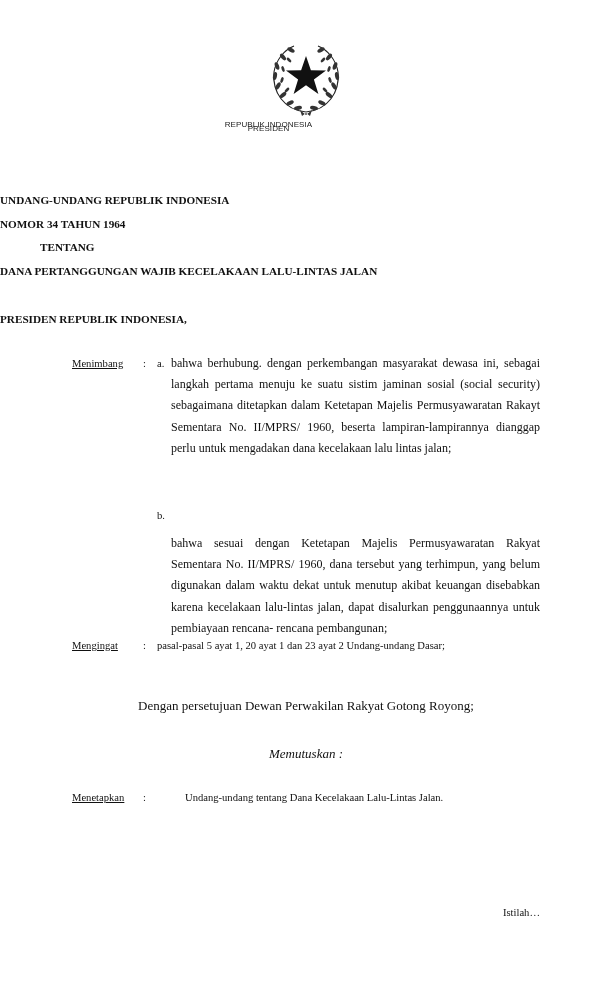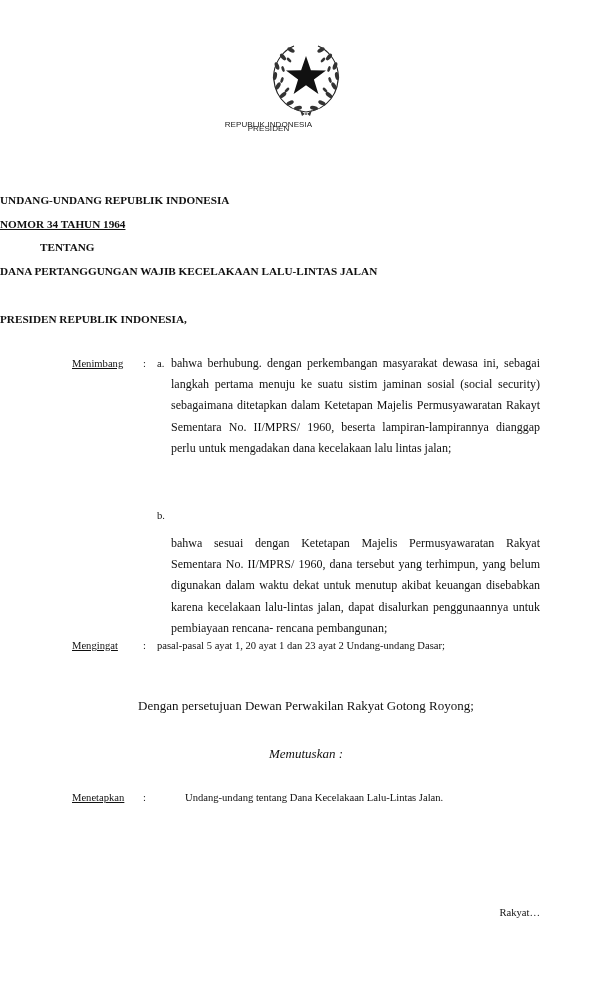--- a/index.html
+++ b/index.html
@@ -60,21 +60,21 @@
     </g>
 
     <polygon fill="#111" points="40,14 44.9,28.3 60,28.5 47.9,37.5 52.4,52 40,43.2 27.6,52 32.1,37.5 20,28.5 35.1,28.3"></polygon>
   </svg>
 </div>
 
 <div class="presiden-caption" style="top:124px;">PRESIDEN</div>
 <div class="presiden-caption" style="top:120px;text-align:center;">REPUBLIK INDONESIA</div>
 
 <div class="title-line" style="top:194px;">UNDANG-UNDANG REPUBLIK INDONESIA</div>
-<div class="title-line" style="top:218px;text-decoration:underline;">NOMOR 34 TAHUN 1964</div>
+<div class="title-line" style="top:218px;">NOMOR 34 TAHUN 1964</div>
 <div class="title-line" style="top:241px;padding-left:40px;">TENTANG</div>
 <div class="title-line" style="top:265px;">DANA PERTANGGUNGAN WAJIB KECELAKAAN LALU-LINTAS JALAN</div>
 <div class="title-line" style="top:313px;">PRESIDEN REPUBLIK INDONESIA,</div>
 
 <div class="label" style="top:358px;">Menimbang</div>
 <div class="colon" style="left:143px; top:358px;">:</div>
 <div class="item-marker" style="left:157px; top:358px;">a.</div>
 <div class="para" style="top:353px;">bahwa berhubung. dengan perkembangan masyarakat dewasa ini, sebagai langkah pertama menuju ke suatu sistim jaminan sosial (social security) sebagaimana ditetapkan dalam Ketetapan Majelis Permusyawaratan Rakayt Sementara No. II/MPRS/ 1960, beserta lampiran-lampirannya dianggap perlu untuk mengadakan dana kecelakaan lalu lintas jalan;</div>
 
 <div class="item-marker" style="left:157px; top:510px;">b.</div>
@@ -85,13 +85,13 @@
 <div class="row" style="left:157px; top:635px;">pasal-pasal 5 ayat 1, 20 ayat 1 dan 23 ayat 2 Undang-undang Dasar;</div>
 
 <div class="centered" style="top:698px;">Dengan persetujuan Dewan Perwakilan Rakyat Gotong Royong;</div>
 
 <div class="centered" style="top:746px;font-style:italic;">Memutuskan :</div>
 
 <div class="label" style="top:792px;">Menetapkan</div>
 <div class="colon" style="left:143px; top:792px;">:</div>
 <div class="row" style="left:157px; top:787px;margin-left:28px;">Undang-undang tentang Dana Kecelakaan Lalu-Lintas Jalan.</div>
 
-<div class="footer-next">Rakyat…</div>
+<div class="footer-next">Istilah…</div>
 
 </body></html>

